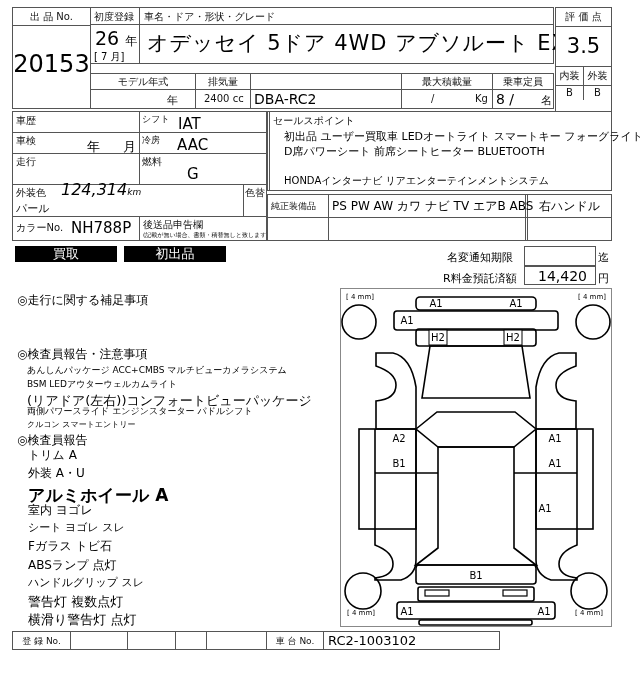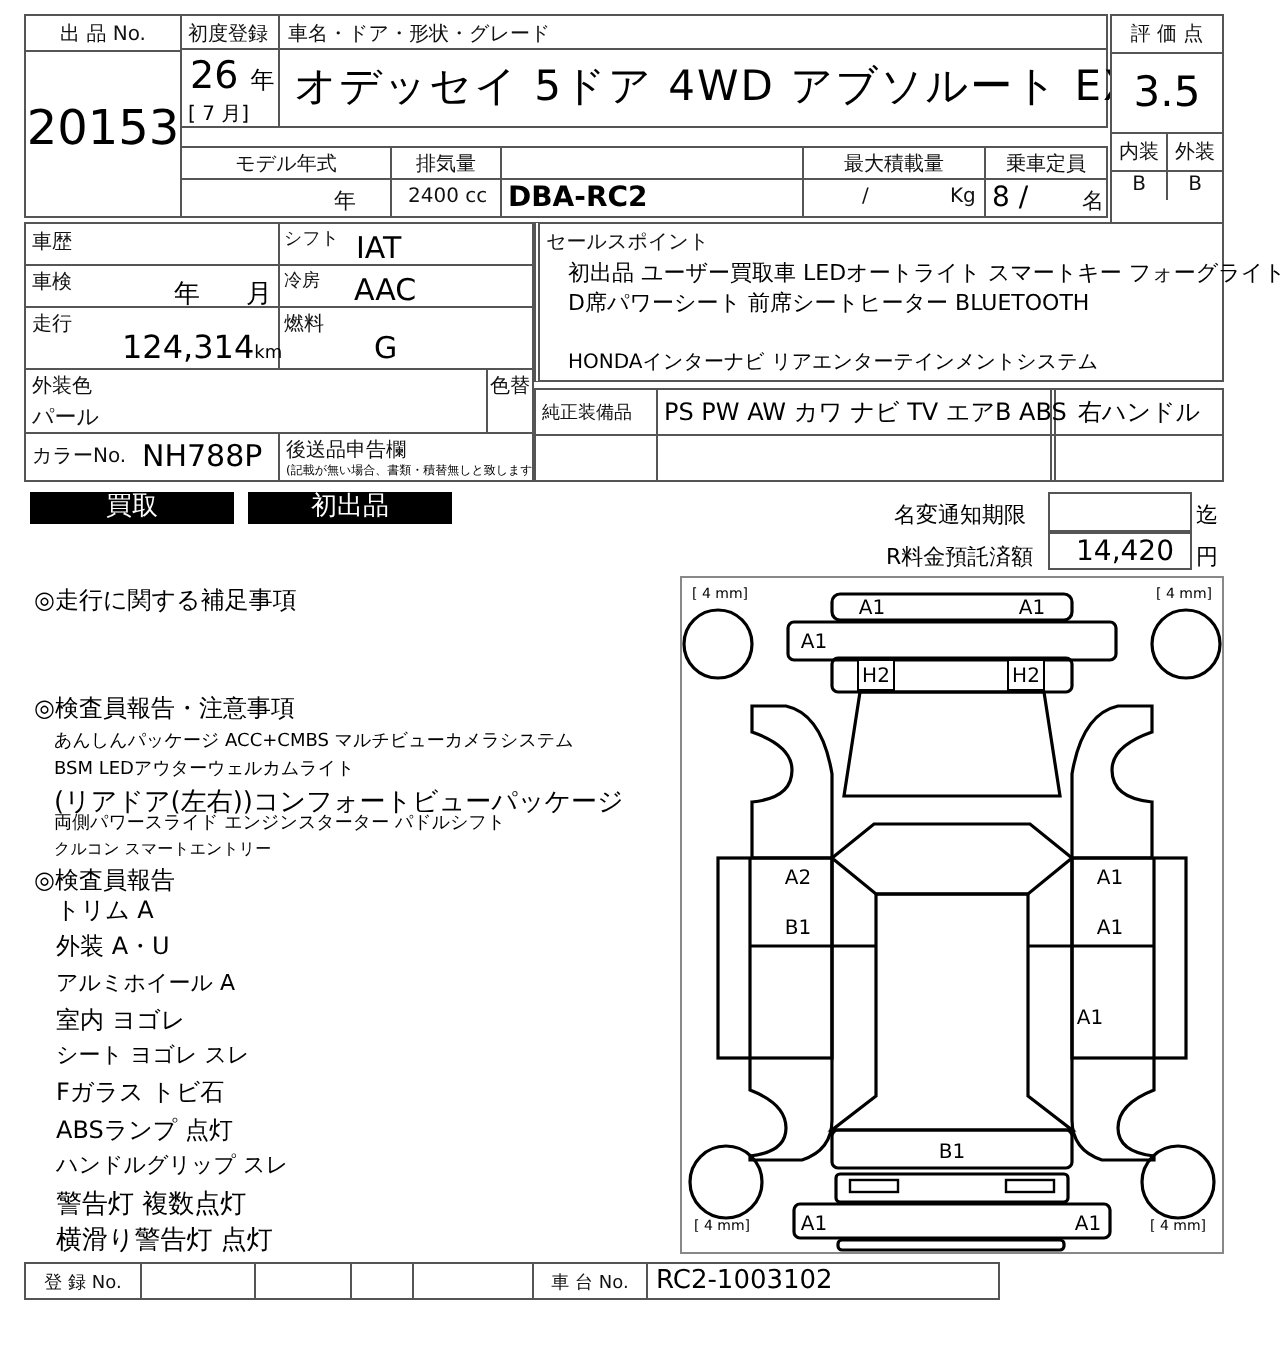--- a/index.html
+++ b/index.html
@@ -51,21 +51,21 @@
   <div class="abs" style="left:104px;top:0;width:1px;height:35px;background:#555;"></div>
   <div class="abs" style="left:159px;top:0;width:1px;height:35px;background:#555;"></div>
   <div class="abs" style="left:310px;top:0;width:1px;height:35px;background:#555;"></div>
   <div class="abs" style="left:401px;top:0;width:1px;height:35px;background:#555;"></div>
   <div class="t center lbl" style="left:0;top:1px;width:104px;">モデル年式</div>
   <div class="t center lbl" style="left:105px;top:1px;width:54px;">排気量</div>
   <div class="t center lbl" style="left:311px;top:1px;width:90px;">最大積載量</div>
   <div class="t center lbl" style="left:402px;top:1px;width:60px;">乗車定員</div>
   <div class="t lbl" style="left:76px;top:19px;font-size:11px;">年</div>
   <div class="t lbl" style="left:113px;top:19px;">2400 cc</div>
-  <div class="t" style="left:163px;top:17px;font-size:14px;font-weight:bold;">DBA-RC2</div>
+  <div class="t" style="left:163px;top:17px;font-size:14px;">DBA-RC2</div>
   <div class="t lbl" style="left:340px;top:19px;">/</div>
   <div class="t lbl" style="left:384px;top:19px;">Kg</div>
   <div class="t" style="left:405px;top:17px;font-size:14px;">8 /</div>
   <div class="t lbl" style="left:450px;top:19px;font-size:11px;">名</div>
 </div>
 
 <div class="bx" style="left:12px;top:111px;width:255px;height:130px;">
   <div class="abs" style="left:126px;top:0;width:1px;height:72px;background:#555;"></div>
   <div class="abs" style="left:0;top:20px;width:253px;height:1px;background:#555;"></div>
   <div class="abs" style="left:0;top:41px;width:253px;height:1px;background:#555;"></div>
@@ -78,21 +78,21 @@
   <div class="t lbl" style="left:129px;top:1px;font-size:9px;">シフト</div>
   <div class="t" style="left:165px;top:3px;font-size:15px;">IAT</div>
 
   <div class="t lbl" style="left:3px;top:22px;">車検</div>
   <div class="t" style="left:74px;top:26px;font-size:13px;">年</div>
   <div class="t" style="left:110px;top:26px;font-size:13px;">月</div>
   <div class="t lbl" style="left:129px;top:22px;font-size:9px;">冷房</div>
   <div class="t" style="left:164px;top:24px;font-size:15px;">AAC</div>
 
   <div class="t lbl" style="left:3px;top:43px;">走行</div>
-  <div class="t" style="left:48px;top:52px;font-size:16px;">
+  <div class="t" style="left:48px;top:68px;font-size:16px;font-style:italic;">
     <span>124,314</span><span style="font-size:9px;">km</span>
   </div>
   <div class="t lbl" style="left:129px;top:43px;">燃料</div>
   <div class="t" style="left:174px;top:53px;font-size:15px;">G</div>
 
   <div class="t lbl" style="left:3px;top:74px;">外装色</div>
   <div class="t lbl" style="left:3px;top:89px;font-size:11px;">パール</div>
   <div class="t lbl" style="left:232px;top:74px;">色替</div>
 
   <div class="t lbl" style="left:3px;top:109px;">カラーNo.</div>
@@ -133,21 +133,21 @@
 <div class="t" style="left:17px;top:346px;font-size:12px;">◎検査員報告・注意事項</div>
 <div class="t" style="left:27px;top:364px;font-size:9px;">あんしんパッケージ ACC+CMBS マルチビューカメラシステム</div>
 <div class="t" style="left:27px;top:378px;font-size:9px;">BSM LEDアウターウェルカムライト</div>
 <div class="t" style="left:27px;top:392px;font-size:13px;">(リアドア(左右))コンフォートビューパッケージ</div>
 <div class="t" style="left:27px;top:405px;font-size:9px;">両側パワースライド エンジンスターター パドルシフト</div>
 <div class="t" style="left:27px;top:419px;font-size:8px;">クルコン スマートエントリー</div>
 
 <div class="t" style="left:17px;top:432px;font-size:12px;">◎検査員報告</div>
 <div class="t" style="left:28px;top:447px;font-size:12px;">トリム A</div>
 <div class="t" style="left:28px;top:465px;font-size:12px;">外装 A・U</div>
-<div class="t" style="left:28px;top:484px;font-size:11px;">アルミホイール A</div>
+<div class="t" style="left:28px;top:484px;font-size:17px;font-weight:bold;">アルミホイール A</div>
 <div class="t" style="left:28px;top:502px;font-size:12px;">室内 ヨゴレ</div>
 <div class="t" style="left:28px;top:520px;font-size:11px;">シート ヨゴレ スレ</div>
 <div class="t" style="left:28px;top:538px;font-size:12px;">Fガラス トビ石</div>
 <div class="t" style="left:28px;top:557px;font-size:12px;">ABSランプ 点灯</div>
 <div class="t" style="left:28px;top:575px;font-size:11px;">ハンドルグリップ スレ</div>
 <div class="t" style="left:28px;top:593px;font-size:13px;">警告灯 複数点灯</div>
 <div class="t" style="left:28px;top:611px;font-size:13px;">横滑り警告灯 点灯</div>
 
 <div class="bx" style="left:340px;top:288px;width:272px;height:339px;border-color:#888;">
   <svg width="270" height="337" viewBox="0 0 270 337">

